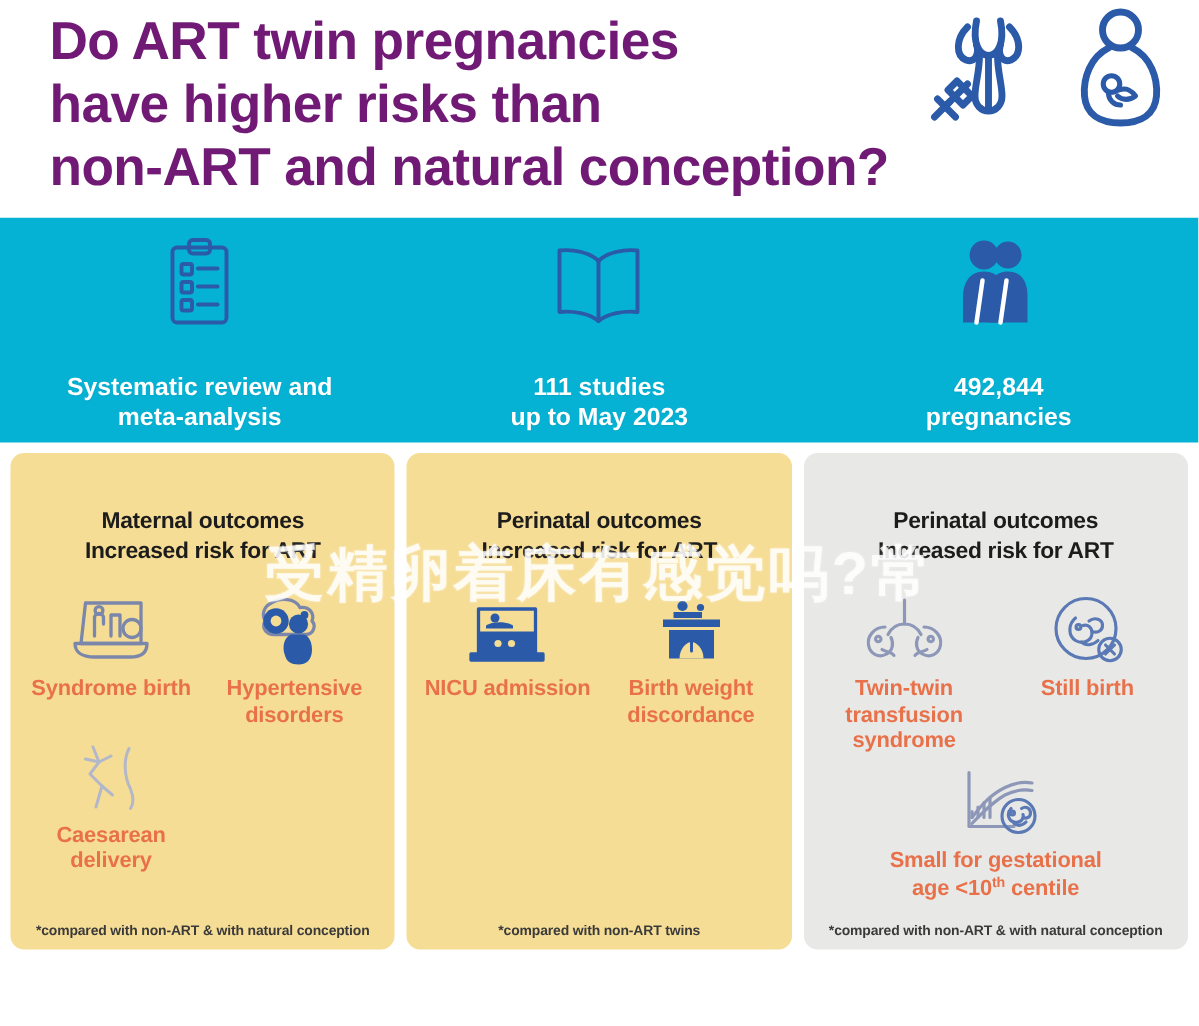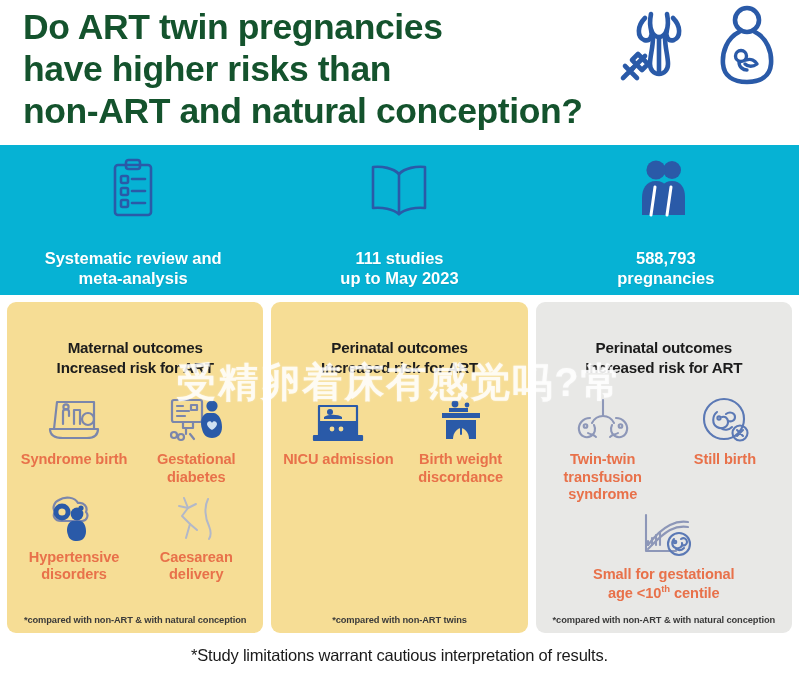--- a/index.html
+++ b/index.html
@@ -14,26 +14,26 @@
 
   
   .header{
     position:relative;
     height:145px;
     background:#ffffff;
     display:flex;
     align-items:flex-start;
   }
   .header-title{
-    padding:6px 0 0 23px;
+    padding:6px 0 0 33px;
     font-size:35.5px;
     font-weight:bold;
     line-height:1.19;
     letter-spacing:-0.4px;
-    color:#14532d;
+    color:#701a75;
     white-space:pre-line;
     max-width:590px;
   }
   .header-icons{
     position:absolute;
     right:22px;top:4px;
     display:flex;align-items:flex-start;gap:6px;
   }
 
   
@@ -229,21 +229,21 @@
             <path d="M34 24 C25 24 21 31 21 40 L21 58 L47 58 L47 40 C47 31 43 24 34 24 Z"></path>
             <circle cx="18" cy="13" r="9.6"></circle>
             <path d="M18 24 C8 24 4 32 4 41 L4 58 L32 58 L32 41 C32 32 28 24 18 24 Z"></path>
           </g>
           <g stroke="#ffffff" stroke-width="3" stroke-linecap="round" fill="none">
             <path d="M17 30 L13 58"></path>
             <path d="M33 30 L29 58"></path>
           </g>
         </svg>
       </div>
-      <div class="banner-label">588,793
+      <div class="banner-label">492,844
 pregnancies</div>
     </div>
 
   </div>
 
   <div class="cards">
 
     <div class="card yellow">
       <div class="card-title">Maternal outcomes
 Increased risk for ART</div>
@@ -256,43 +256,20 @@
               <path d="M4 33 C4 39 9 42 17 42 L41 42 C48 42 52 39 52 33 Z"></path>
               <path d="M17 28 L17 16 M17 16 C17 12 23 12 23 16 L23 20"></path>
               <circle cx="20" cy="11" r="2.6"></circle>
               <path d="M28 28 L28 14 L34 14 L34 28"></path>
               <circle cx="42" cy="23" r="6"></circle>
             </svg>
           </div>
           <div class="cell-label">Syndrome birth</div>
         </div>
 
-        <div class="cell">
-          <div class="cell-ico">
-            <svg width="58" height="48" viewBox="0 0 58 48" fill="none">
-              <g stroke="#7b86ab" stroke-width="2.2" fill="none" stroke-linecap="round" stroke-linejoin="round">
-                <rect x="5" y="4" width="30" height="22" rx="2"></rect>
-                <path d="M10 10 L16 10 M10 15 L22 15 M10 20 L18 20"></path>
-                <path d="M24 9 L30 9 L30 14 L24 14 Z"></path>
-                <path d="M16 26 L16 32 L26 32 L26 26"></path>
-                <path d="M19 32 L19 38"></path>
-                <circle cx="7" cy="39" r="3"></circle>
-                <circle cx="14" cy="41" r="3"></circle>
-                <path d="M23 38 L27 43"></path>
-              </g>
-              <g fill="#2a5aa8">
-                <circle cx="45" cy="10" r="5.6"></circle>
-                <path d="M40 17 C34 19 33 27 35 33 C36 38 39 42 45 42 C51 42 55 38 55 31 C55 24 52 18 47 17 Z"></path>
-              </g>
-              <path d="M40 28 C40 25 44 24 45 27 C46 24 50 25 50 28 C50 31 45 34 45 34 C45 34 40 31 40 28 Z" fill="#cfe0f2"></path>
-            </svg>
-          </div>
-          <div class="cell-label">Gestational
-diabetes</div>
-        </div>
 
         <div class="cell">
           <div class="cell-ico">
             <svg width="58" height="48" viewBox="0 0 58 48" fill="none">
               <g stroke="#7b86ab" stroke-width="2.2" fill="none" stroke-linecap="round" stroke-linejoin="round">
                 <path d="M14 6 C20 2 30 3 33 9 C39 8 43 13 41 18 C44 21 42 27 37 27 L16 27 C10 27 7 22 10 18 C7 14 9 8 14 6 Z"></path>
               </g>
               <g fill="#2a5aa8">
                 <circle cx="17" cy="18" r="8.5"></circle>
                 <circle cx="36" cy="14" r="2.6"></circle>
@@ -431,19 +408,16 @@
           <div class="cell-label"><span>Small for gestational
 age &lt;10</span><sup>th</sup><span> centile</span></div>
         </div>
 
       </div>
       <div class="card-note">*compared with non-ART &amp; with natural conception</div>
     </div>
 
   </div>
 
-  <div class="footer">
-    <div class="footer-text">*Study limitations warrant cautious interpretation of results.</div>
-  </div>
 
   <div class="watermark">受精卵着床有感觉吗?常</div>
 
 </div>
 
 </body></html>

